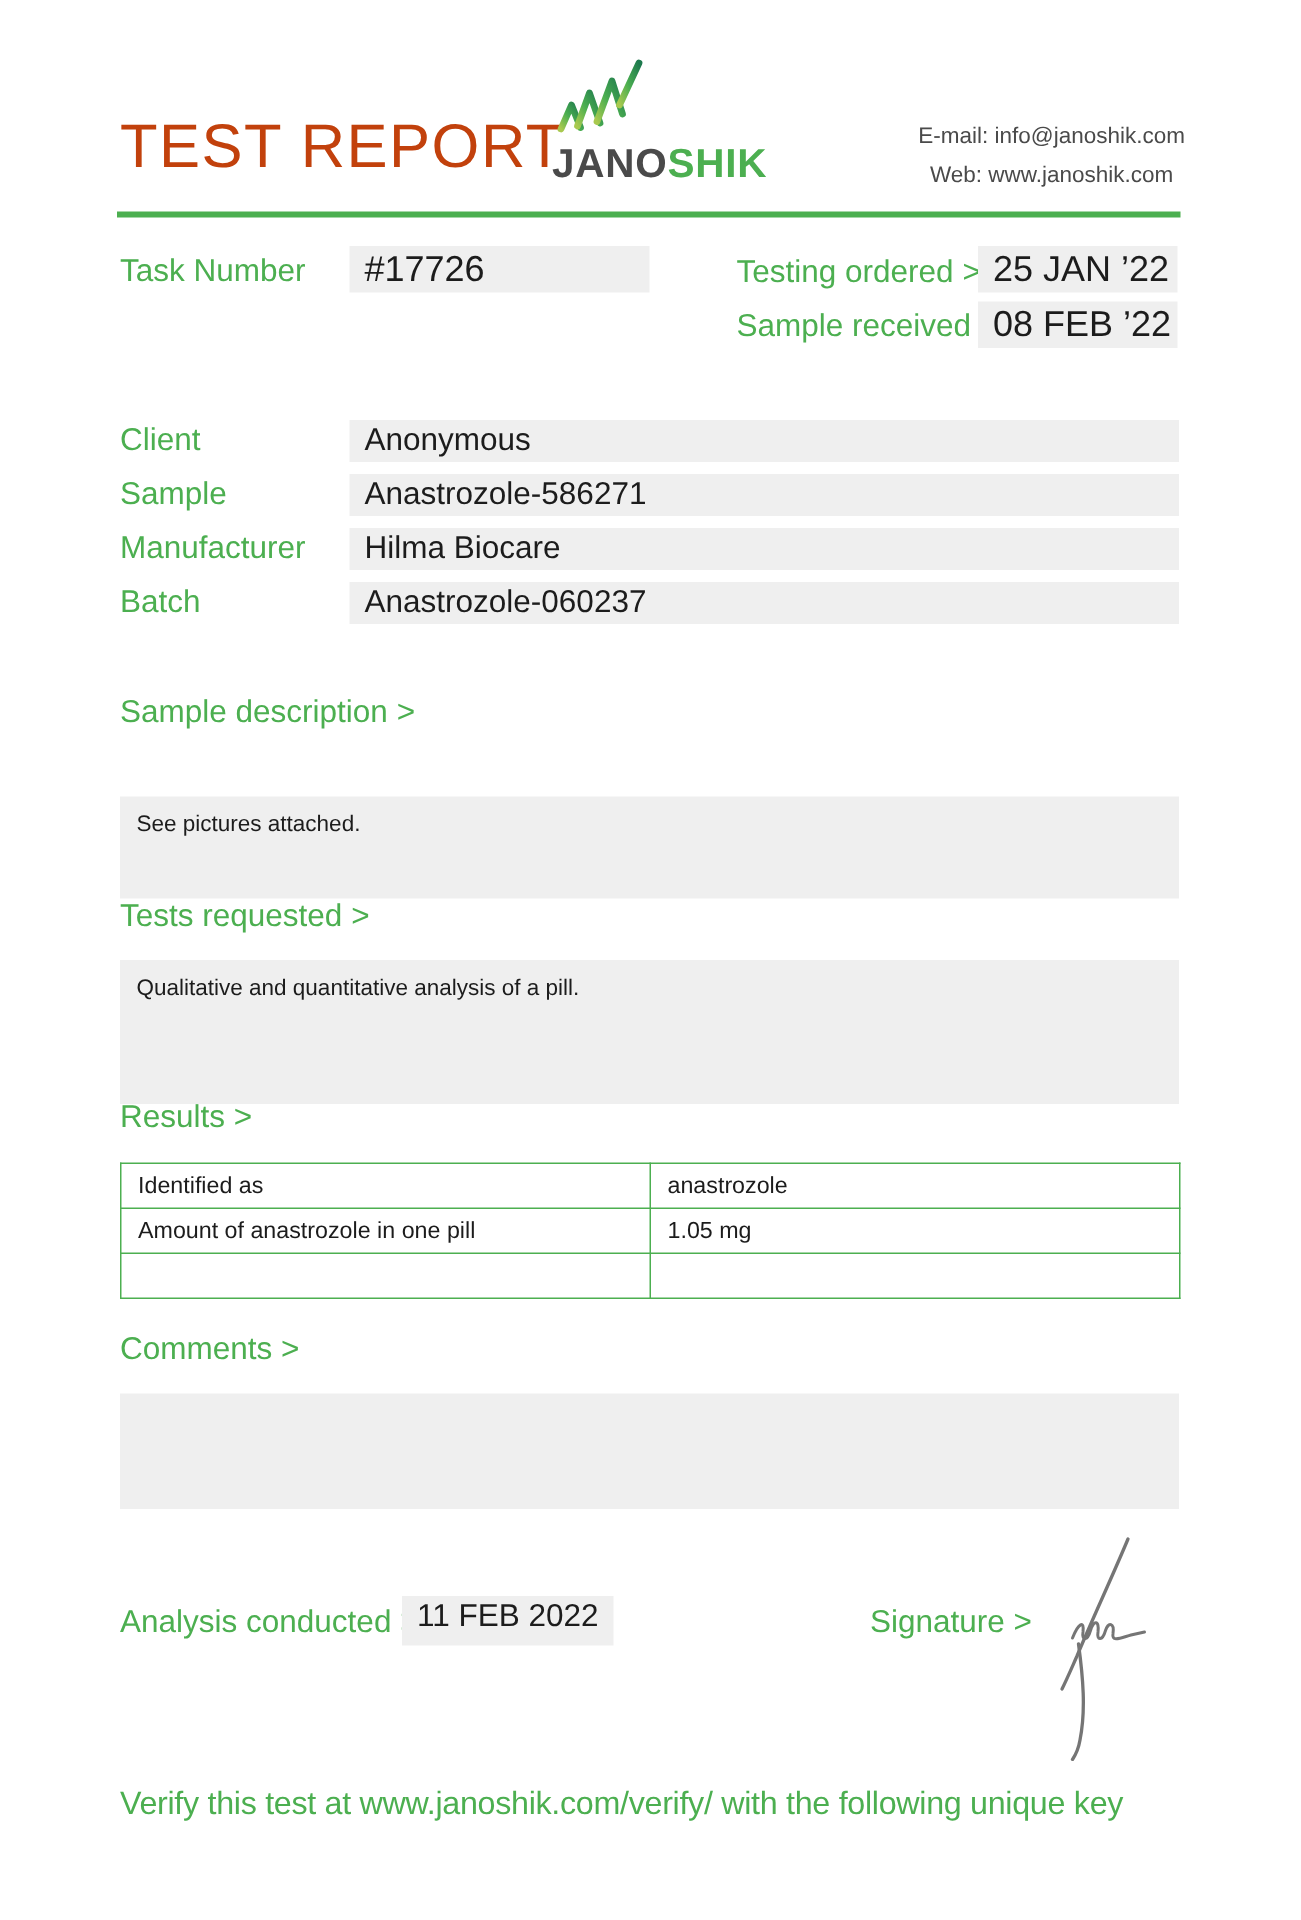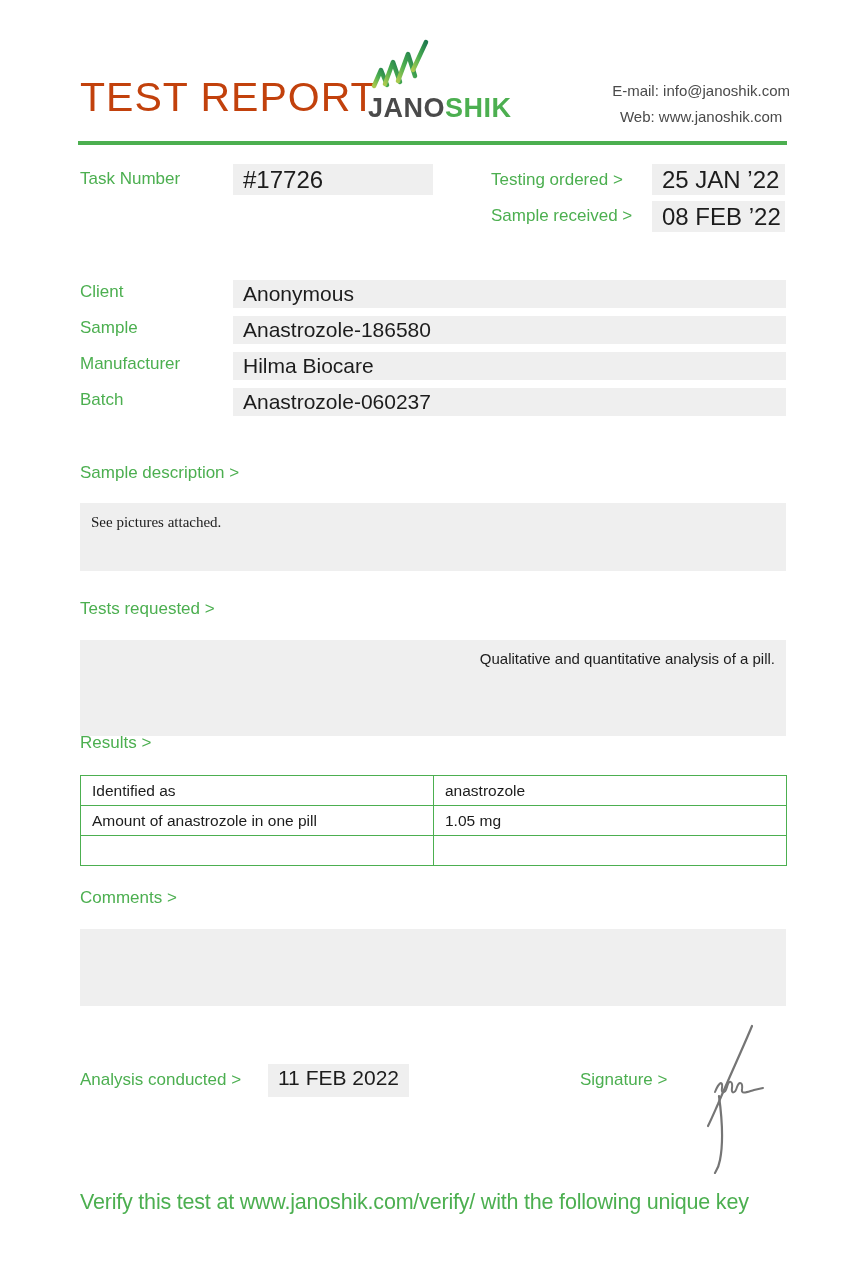--- a/index.html
+++ b/index.html
@@ -34,21 +34,21 @@
   .contact {
     position: absolute; right: 77px; top: 78px;
     text-align: center; font-size: 15px; color: #4a4a4a; line-height: 1.75;
   }
   .rule {
     position: absolute; left: 78px; top: 141px;
     width: 709px; height: 4px; background: #4CAF50;
   }
 
   
-  .glabel { color: #4CAF50; font-size: 17px; white-space: nowrap; }
+  .glabel { color: #4CAF50; font-size: 21px; white-space: nowrap; }
   .field {
     position: absolute; background: #EFEFEF; color: #1c1c1c;
     font-size: 24px; padding: 2px 10px; white-space: nowrap;
   }
 
   
   .task-label    { position: absolute; left: 80px;  top: 169px; }
   .task-field    { left: 233px; top: 164px; width: 200px; height: 31px; }
   .ordered-label { position: absolute; left: 491px; top: 170px; }
   .ordered-field { left: 652px; top: 164px; width: 133px; height: 31px; }
@@ -73,22 +73,22 @@
   .sec-sample-desc { top: 463px; }
   .sec-tests       { top: 599px; }
   .sec-results     { top: 733px; }
   .sec-comments    { top: 888px; }
 
   .text-box {
     position: absolute; left: 80px; width: 706px;
     background: #EFEFEF; font-size: 15px; color: #1c1c1c;
     padding: 9px 11px; line-height: 1.35;
   }
-  .box-sample-desc { top: 503px; height: 68px; font-family: Liberation Serif, serif; }
-  .box-tests       { top: 640px; height: 96px; text-align: right; }
+  .box-sample-desc { top: 531px; height: 68px; }
+  .box-tests       { top: 640px; height: 96px; }
   .box-comments    { top: 929px; height: 77px; }
 
   
   .results-table {
     position: absolute; left: 80px; top: 775px; width: 706px;
     border-collapse: collapse; table-layout: fixed;
   }
   .results-table td {
     border: 1.5px solid #4CAF50; height: 30px;
     font-size: 15.5px; padding: 0 11px; color: #1c1c1c;
@@ -152,21 +152,21 @@
 
   <div class="glabel received-label">Sample received &gt;</div>
   <div class="field received-field">08 FEB ’22</div>
 
   <div class="detail-row row-client">
     <span class="glabel d-label">Client</span>
     <span class="d-field">Anonymous</span>
   </div>
   <div class="detail-row row-sample">
     <span class="glabel d-label">Sample</span>
-    <span class="d-field">Anastrozole-186580</span>
+    <span class="d-field">Anastrozole-586271</span>
   </div>
   <div class="detail-row row-manufacturer">
     <span class="glabel d-label">Manufacturer</span>
     <span class="d-field">Hilma Biocare</span>
   </div>
   <div class="detail-row row-batch">
     <span class="glabel d-label">Batch</span>
     <span class="d-field">Anastrozole-060237</span>
   </div>
 

